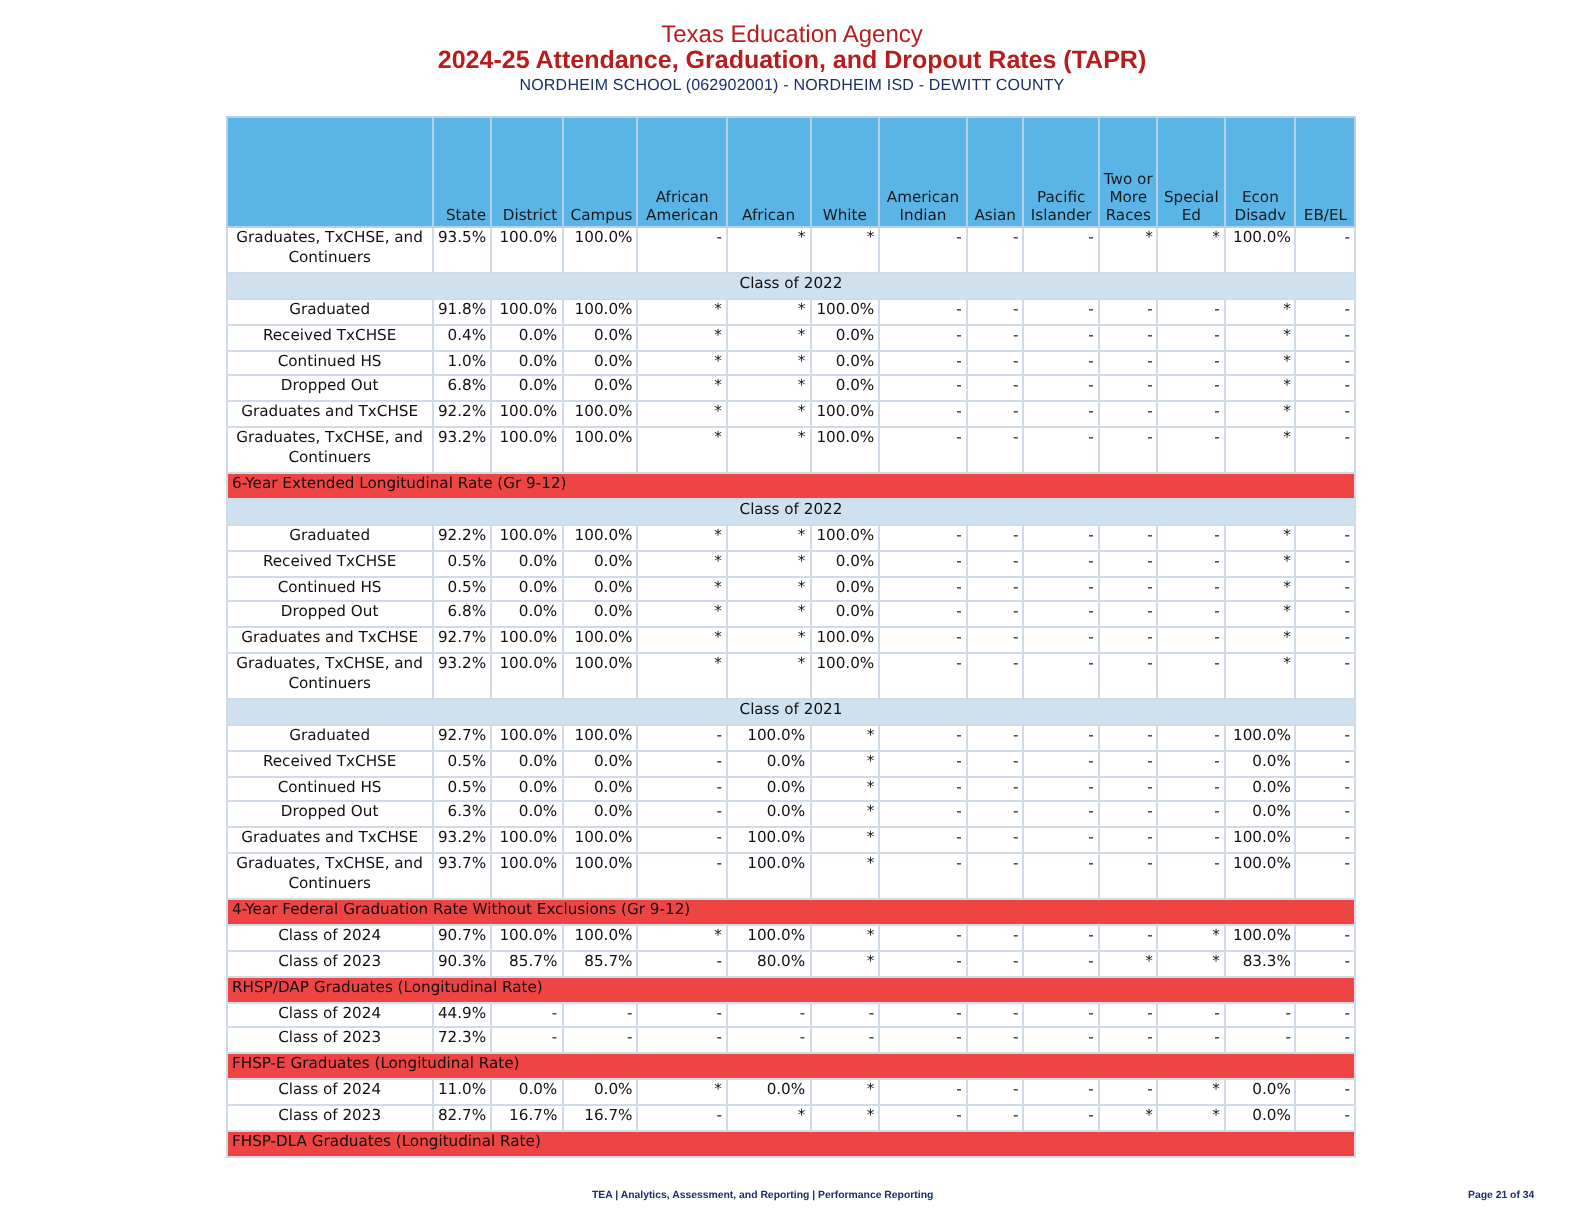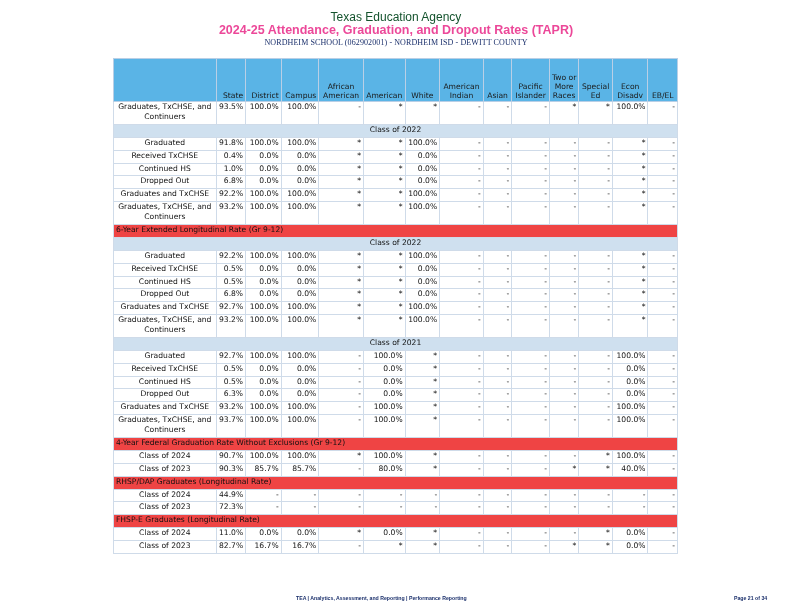--- a/index.html
+++ b/index.html
@@ -1,22 +1,22 @@
 <!DOCTYPE html>
 <html><head>
 <meta charset="utf-8">
 <style>
   html, body { margin: 0; padding: 0; background: #ffffff; }
   body { width: 792px; height: 612px; position: relative; overflow: hidden; font-family: "DejaVu Sans", sans-serif; }
   .hdr { position: absolute; left: 0; right: 0; text-align: center; color: #1f3864; }
-  .hdr .agency { top: 10px; font-size: 12px; position: absolute; left: 0; right: 0; font-family: "Liberation Sans", sans-serif; color: #14532d; text-align: center; }
-  .hdr .title { top: 23px; font-size: 12.5px; font-weight: bold; position: absolute; left: 0; right: 0; font-family: "Liberation Sans", sans-serif; color: #ec4899; }
-  .hdr .sub { top: 38px; font-size: 8px; position: absolute; left: 0; right: 0; font-family: Liberation Serif, serif; color: #1a2f6b; letter-spacing: 0.1px; }
+  .hdr .agency { top: 10px; font-size: 12px; position: absolute; left: 0; right: 0; font-family: "Liberation Sans", sans-serif; color: #b91c1c; text-align: center; }
+  .hdr .title { top: 23px; font-size: 12.5px; font-weight: bold; position: absolute; left: 0; right: 0; font-family: "Liberation Sans", sans-serif; color: #b91c1c; }
+  .hdr .sub { top: 38px; font-size: 8px; position: absolute; left: 0; right: 0; font-family: Liberation Sans, sans-serif; color: #1a2f6b; letter-spacing: 0.1px; }
   table { position: absolute; left: 113px; top: 58px; border-collapse: collapse; font-family: "DejaVu Sans", sans-serif; font-size: 7.6px; color: #111; table-layout: fixed; width: 565px; }
-  th { background: #5ab4e6; color: #1a1a1a; font-weight: normal; vertical-align: bottom; text-align: right; padding: 0 2px 1px 2px; border: 1px solid #b9cfe6; line-height: 9px; height: 41px; }
+  th { background: #5ab4e6; color: #1a1a1a; font-weight: normal; vertical-align: bottom; text-align: right; padding: 12px 2px 1px 2px; border: 1px solid #b9cfe6; line-height: 9px; height: 41px; }
   th.c { text-align: center; }
   td { border: 1px solid #cfdbe9; padding: 0 2px; height: 11.8px; line-height: 10px; text-align: right; white-space: nowrap; vertical-align: top; }
   td.lbl { text-align: center; white-space: normal; }
   tr.two td { height: 22px; }
   tr.sec td { background: #ef4444; text-align: left; height: 12px; }
   tr.grp td { background: #cfe0ef; text-align: center; height: 12px; }
   .foot-l { position: absolute; top: 595px; left: 296px; font-size: 5.2px; font-family: "Liberation Sans", sans-serif; color: #1a2f6b; font-weight: bold; }
   .foot-r { position: absolute; top: 595px; left: 734px; font-size: 5.2px; font-family: "Liberation Sans", sans-serif; color: #1a2f6b; font-weight: bold; }
 </style>
 </head>
@@ -45,21 +45,21 @@
       <col style="width:35px">
       <col style="width:29px">
   </colgroup>
   <thead>
     <tr id="head-row">
         <th></th>
         <th>State</th>
         <th>District</th>
         <th>Campus</th>
         <th class="c">African American</th>
-        <th class="c">American</th>
+        <th class="c">African</th>
         <th class="c">White</th>
         <th class="c">American Indian</th>
         <th class="c">Asian</th>
         <th class="c">Pacific Islander</th>
         <th class="c">Two or More Races</th>
         <th class="c">Special Ed</th>
         <th class="c">Econ Disadv</th>
         <th class="c">EB/EL</th>
       </tr>
   </thead>
@@ -405,21 +405,21 @@
         <td>85.7%</td>
         <td>85.7%</td>
         <td>-</td>
         <td>80.0%</td>
         <td>*</td>
         <td>-</td>
         <td>-</td>
         <td>-</td>
         <td>*</td>
         <td>*</td>
-        <td>40.0%</td>
+        <td>83.3%</td>
         <td>-</td>
       </tr>
       <tr class="sec">
         <td colspan="14">RHSP/DAP Graduates (Longitudinal Rate)</td>
       </tr>
       <tr>
         <td class="lbl">Class of 2024</td>
         <td>44.9%</td>
         <td>-</td>
         <td>-</td>
@@ -477,18 +477,21 @@
         <td>-</td>
         <td>*</td>
         <td>*</td>
         <td>-</td>
         <td>-</td>
         <td>-</td>
         <td>*</td>
         <td>*</td>
         <td>0.0%</td>
         <td>-</td>
+      </tr>
+      <tr class="sec">
+        <td colspan="14">FHSP-DLA Graduates (Longitudinal Rate)</td>
       </tr>
     </tbody>
 </table>
 
 <div class="foot-l">TEA | Analytics, Assessment, and Reporting | Performance Reporting</div>
 <div class="foot-r">Page 21 of 34</div>
 
 </body></html>

